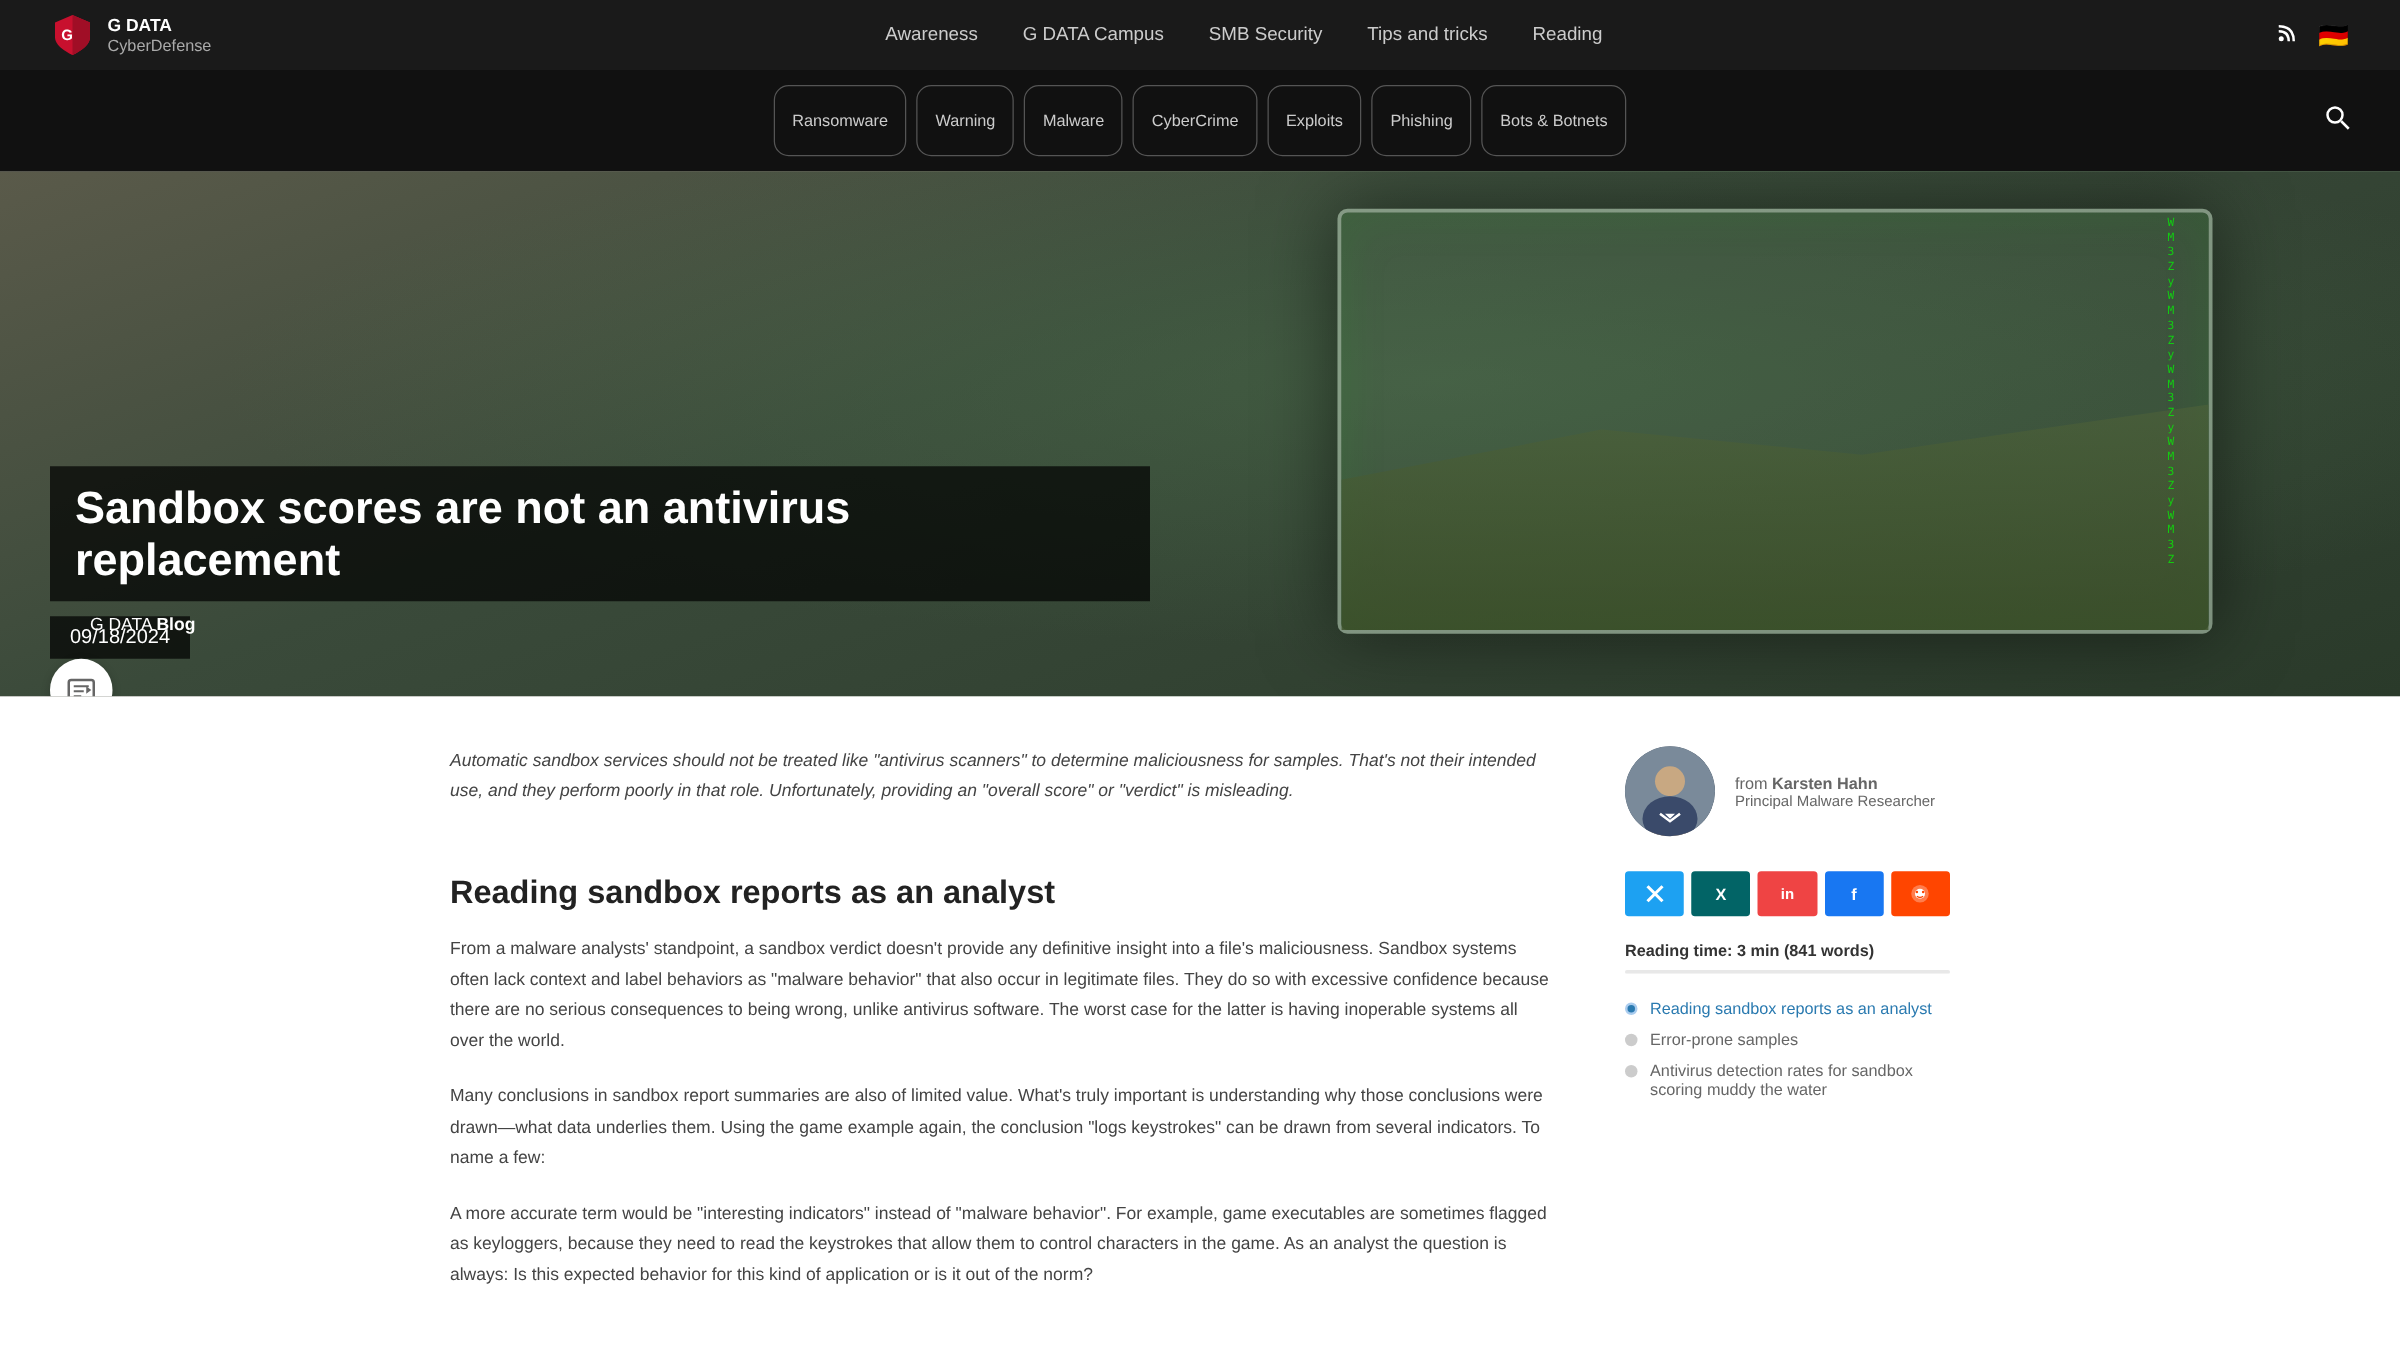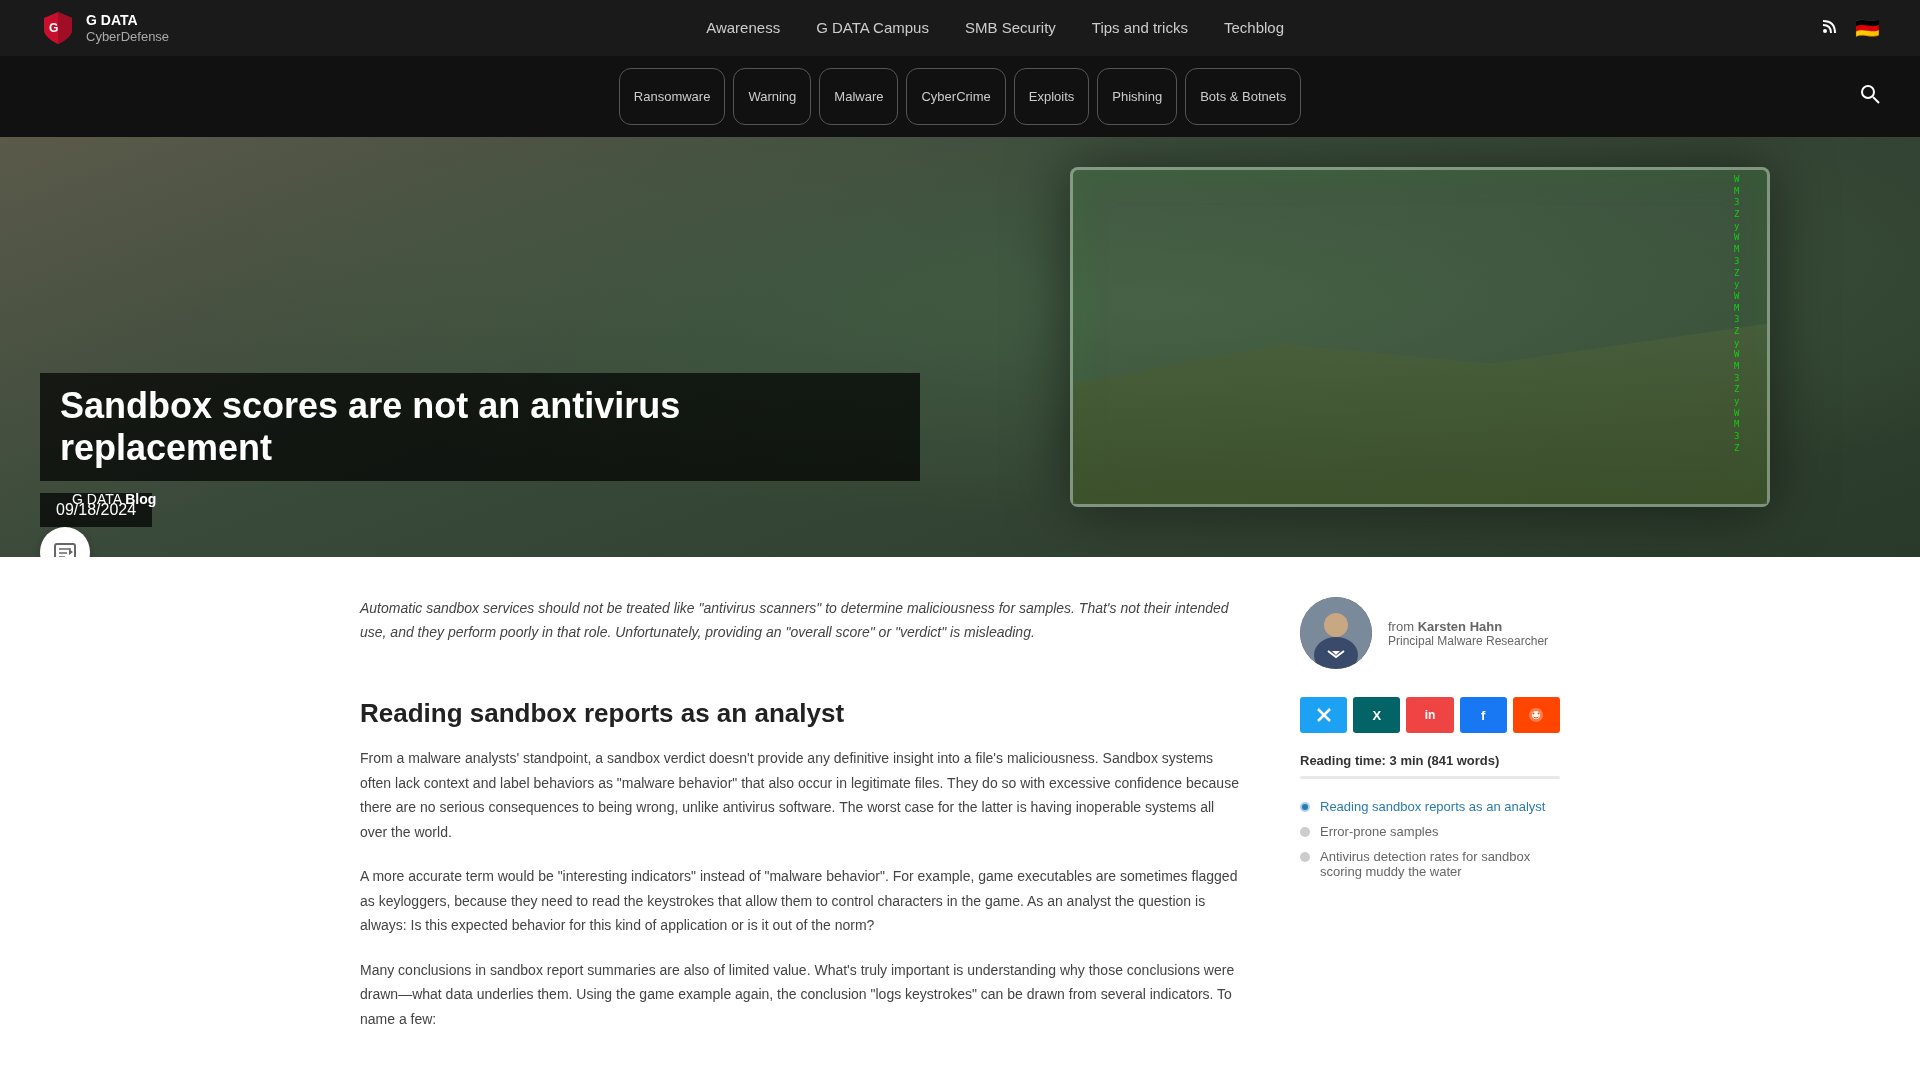--- a/index.html
+++ b/index.html
@@ -309,21 +309,21 @@
       <div class="logo-text">G DATA</div>
       <div class="logo-sub">CyberDefense</div>
     </div>
   </div>
 
   <ul class="main-nav">
     <li><a href="#">Awareness</a></li>
     <li><a href="#">G DATA Campus</a></li>
     <li><a href="#">SMB Security</a></li>
     <li><a href="#">Tips and tricks</a></li>
-    <li><a href="#">Techblog</a></li>
+    <li><a href="#">Reading</a></li>
   </ul>
 
   <div class="nav-right">
     <span class="rss-icon" style="color:#fff; font-size:18px;">
       <svg width="18" height="18" viewBox="0 0 18 18" fill="white">
         <circle cx="4" cy="14" r="2" fill="white"></circle>
         <path d="M2 8 Q10 8 10 16" stroke="white" fill="none" stroke-width="2"></path>
         <path d="M2 4 Q14 4 14 16" stroke="white" fill="none" stroke-width="2"></path>
       </svg>
     </span>
@@ -381,22 +381,22 @@
 
 <div class="content-wrapper">
 
   <main class="article-main">
     <p class="article-intro">Automatic sandbox services should not be treated like "antivirus scanners" to determine maliciousness for samples. That's not their intended use, and they perform poorly in that role. Unfortunately, providing an "overall score" or "verdict" is misleading.</p>
 
     <h2 class="article-section-title">Reading sandbox reports as an analyst</h2>
 
     <div class="article-body">
       <p>From a malware analysts' standpoint, a sandbox verdict doesn't provide any definitive insight into a file's maliciousness. Sandbox systems often lack context and label behaviors as "malware behavior" that also occur in legitimate files. They do so with excessive confidence because there are no serious consequences to being wrong, unlike antivirus software. The worst case for the latter is having inoperable systems all over the world.</p>
+      <p>Many conclusions in sandbox report summaries are also of limited value. What's truly important is understanding why those conclusions were drawn—what data underlies them. Using the game example again, the conclusion "logs keystrokes" can be drawn from several indicators. To name a few:</p>
       <p>A more accurate term would be "interesting indicators" instead of "malware behavior". For example, game executables are sometimes flagged as keyloggers, because they need to read the keystrokes that allow them to control characters in the game. As an analyst the question is always: Is this expected behavior for this kind of application or is it out of the norm?</p>
-      <p>Many conclusions in sandbox report summaries are also of limited value. What's truly important is understanding why those conclusions were drawn—what data underlies them. Using the game example again, the conclusion "logs keystrokes" can be drawn from several indicators. To name a few:</p>
     </div>
   </main>
 
   <aside class="article-sidebar">
 
     <div class="author-card">
       <div class="author-avatar">
         
         <svg width="72" height="72" viewBox="0 0 72 72">
           <circle cx="36" cy="36" r="36" fill="#7a8a9a"></circle>

